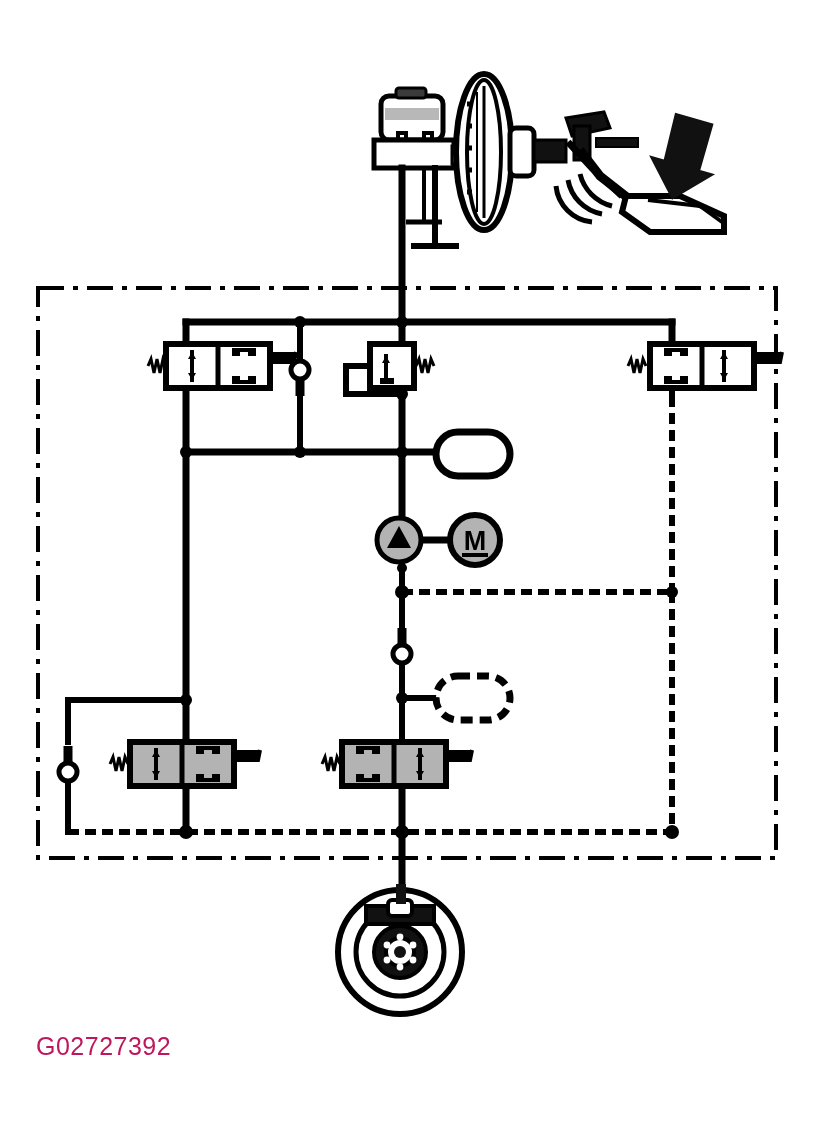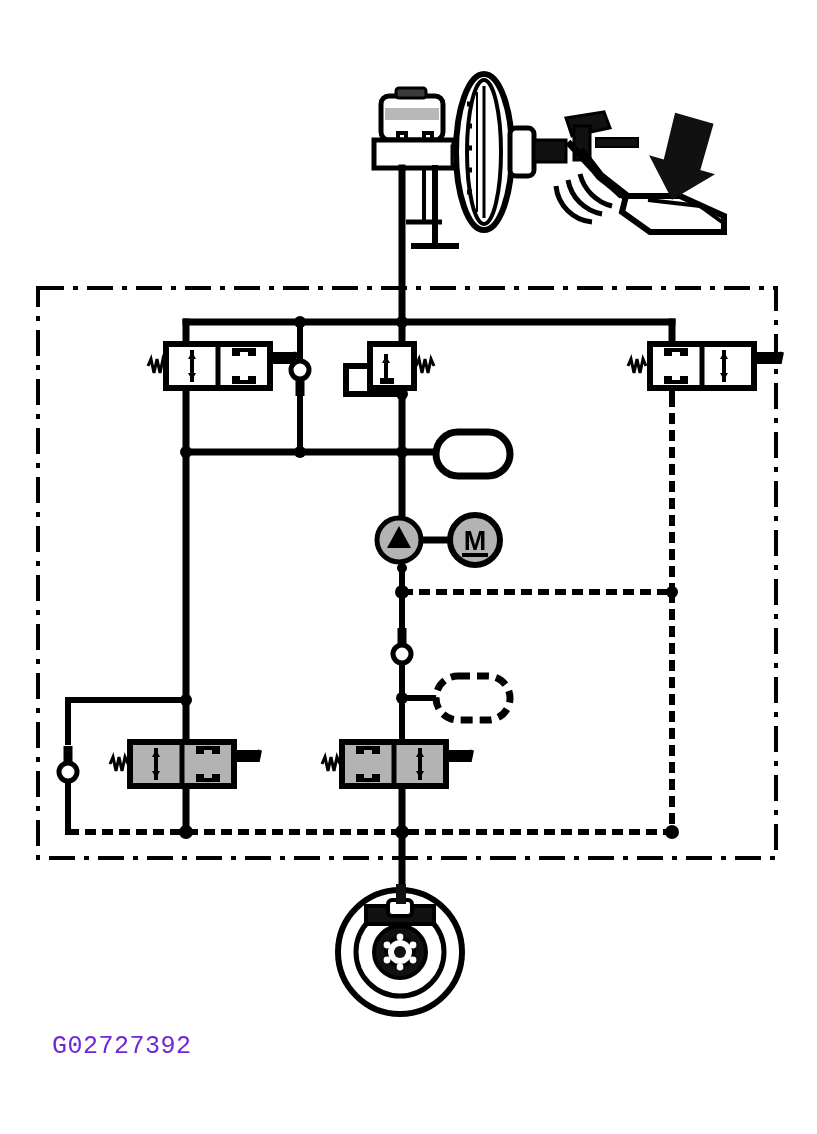--- a/index.html
+++ b/index.html
@@ -11,26 +11,25 @@
     position:relative;
     overflow:hidden;
   }
   #diagram-root{
     position:absolute;left:0;top:0;width:817px;height:1134px;
   }
   svg#schematic{display:block;width:817px;height:1134px;}
   .caption{
     position:absolute;
     left:36px;top:1032px;
-    font-family:Liberation Mono, monospace;
+    font-family:Liberation Sans, sans-serif;
     font-size:25px;
     letter-spacing:0.5px;
-    color:#6d28d9;
+    color:#be185d;
     white-space:nowrap;
-    margin-left:16px;
   }
 </style>
 </head>
 <body>
 
 <div id="diagram-root">
 
 <svg id="schematic" viewBox="0 0 817 1134" xmlns="http://www.w3.org/2000/svg">
 
   <defs>

